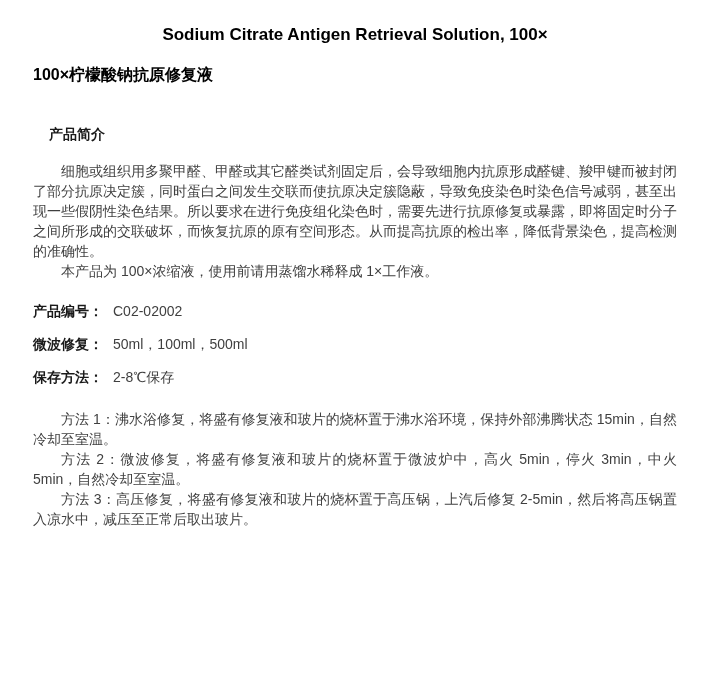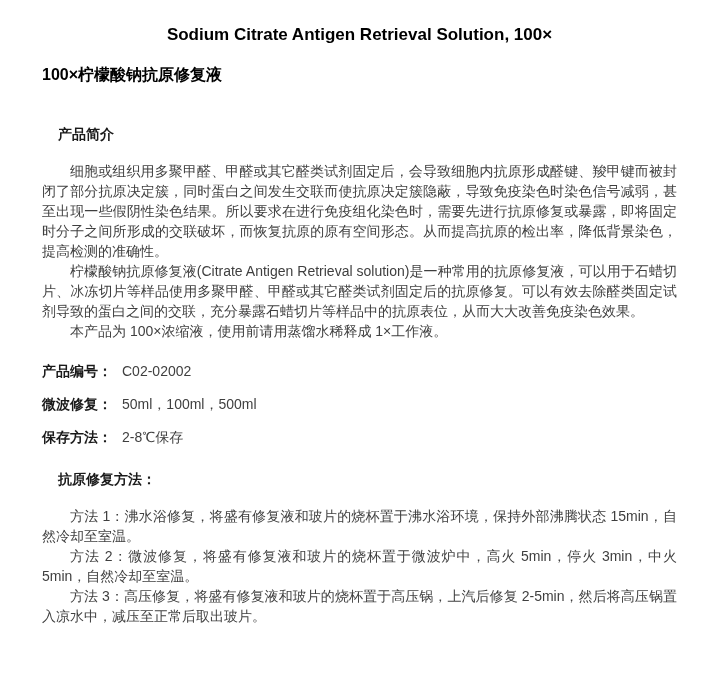--- a/index.html
+++ b/index.html
@@ -16,21 +16,21 @@
   body {
     width: 706px;
     height: 682px;
     overflow: hidden;
     font-family: "Liberation Sans", sans-serif;
     color: var(--text-body);
   }
   .page {
     width: 706px;
     height: 484px;
-    padding: 25px 29px 0 42px;
+    padding: 25px 29px 0 33px;
     background: var(--bg);
   }
   .doc-title-en {
     margin: 0;
     font-size: 17px;
     line-height: 19px;
     font-weight: bold;
     text-align: center;
     color: #000000;
   }
@@ -86,36 +86,34 @@
 
 <div class="page">
 
   <h1 class="doc-title-en">Sodium Citrate Antigen Retrieval Solution, 100×</h1>
 
   <h2 class="doc-title-zh">100×柠檬酸钠抗原修复液</h2>
 
   <section class="section-intro">
     <h3 class="section-heading">产品简介</h3>
     <p class="body-para">细胞或组织用多聚甲醛、甲醛或其它醛类试剂固定后，会导致细胞内抗原形成醛键、羧甲键而被封闭了部分抗原决定簇，同时蛋白之间发生交联而使抗原决定簇隐蔽，导致免疫染色时染色信号减弱，甚至出现一些假阴性染色结果。所以要求在进行免疫组化染色时，需要先进行抗原修复或暴露，即将固定时分子之间所形成的交联破坏，而恢复抗原的原有空间形态。从而提高抗原的检出率，降低背景染色，提高检测的准确性。</p>
-    <p class="body-para">柠檬酸钠抗原修复液(Citrate Antigen Retrieval solution)是一种常用的抗原修复液，可以用于石蜡切片、冰冻切片等样品使用多聚甲醛、甲醛或其它醛类试剂固定后的抗原修复。可以有效去除醛类固定试剂导致的蛋白之间的交联，充分暴露石蜡切片等样品中的抗原表位，从而大大改善免疫染色效果。</p>
     <p class="body-para">本产品为 100×浓缩液，使用前请用蒸馏水稀释成 1×工作液。</p>
   </section>
 
   <section class="info-rows">
     <div class="info-row">
       <span class="info-label">产品编号：</span><span class="info-value">C02-02002</span>
     </div>
     <div class="info-row">
       <span class="info-label">微波修复：</span><span class="info-value">50ml，100ml，500ml</span>
     </div>
     <div class="info-row">
       <span class="info-label">保存方法：</span><span class="info-value">2-8℃保存</span>
     </div>
   </section>
 
   <section class="section-methods">
-    <h3 class="section-heading">抗原修复方法：</h3>
     <p class="body-para">方法 1：沸水浴修复，将盛有修复液和玻片的烧杯置于沸水浴环境，保持外部沸腾状态 15min，自然冷却至室温。</p>
     <p class="body-para">方法 2：微波修复，将盛有修复液和玻片的烧杯置于微波炉中，高火 5min，停火 3min，中火 5min，自然冷却至室温。</p>
     <p class="body-para">方法 3：高压修复，将盛有修复液和玻片的烧杯置于高压锅，上汽后修复 2-5min，然后将高压锅置入凉水中，减压至正常后取出玻片。</p>
   </section>
 
 </div>
 
 </body></html>

